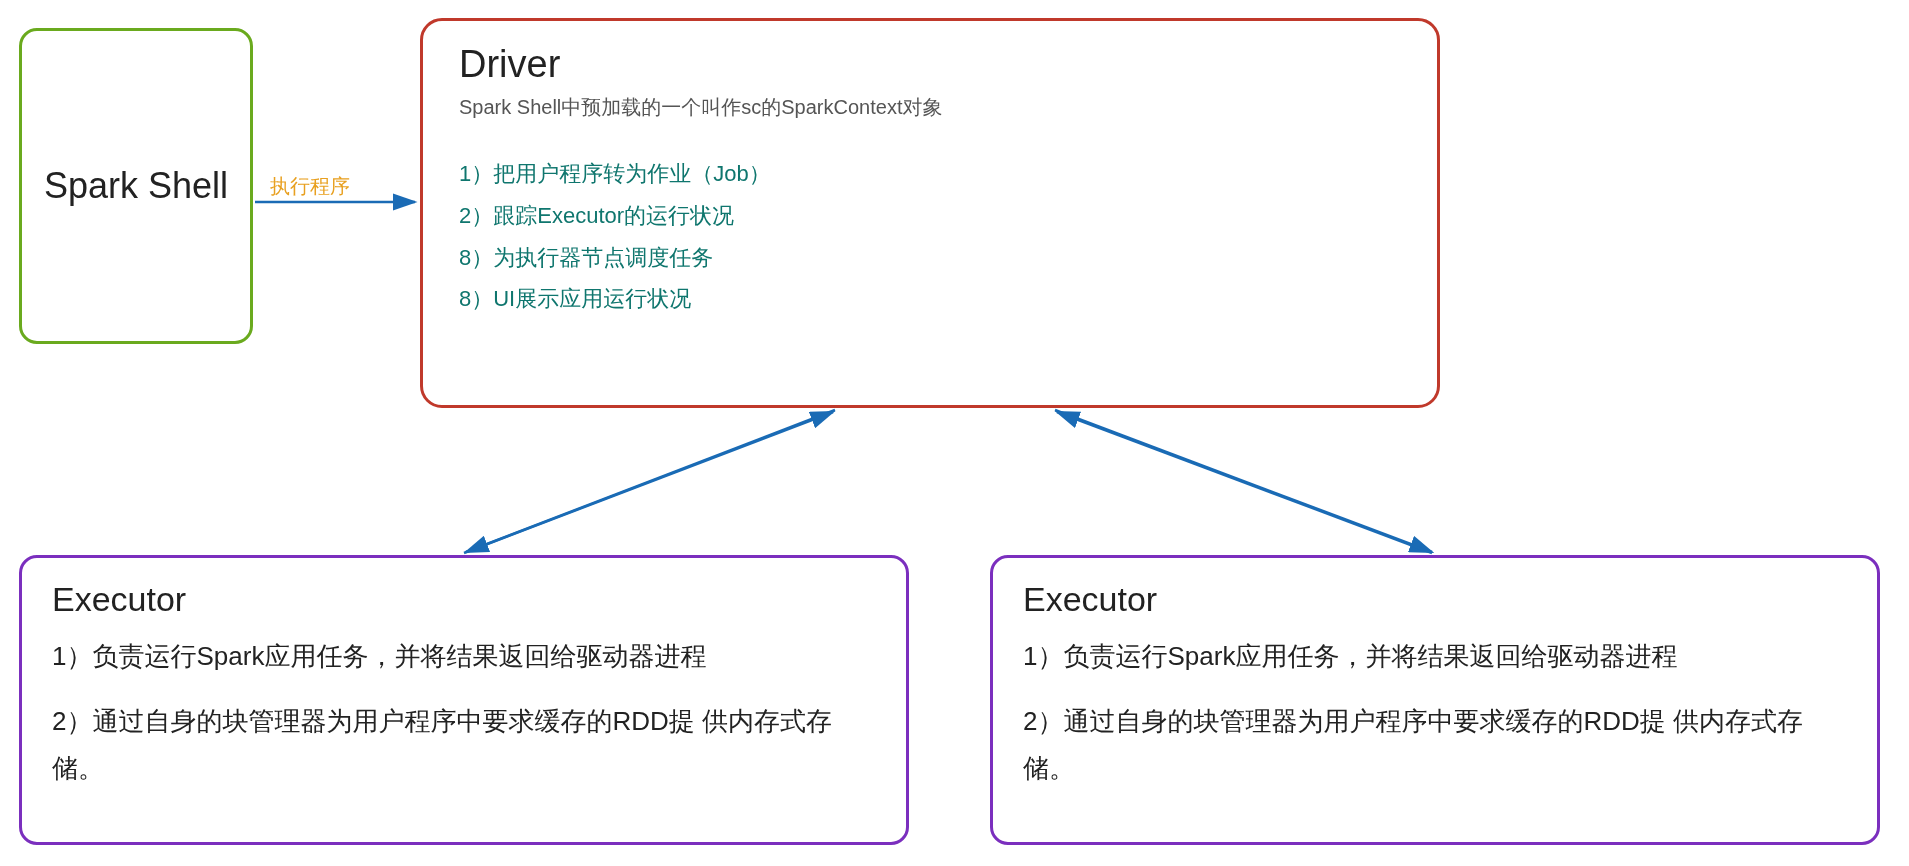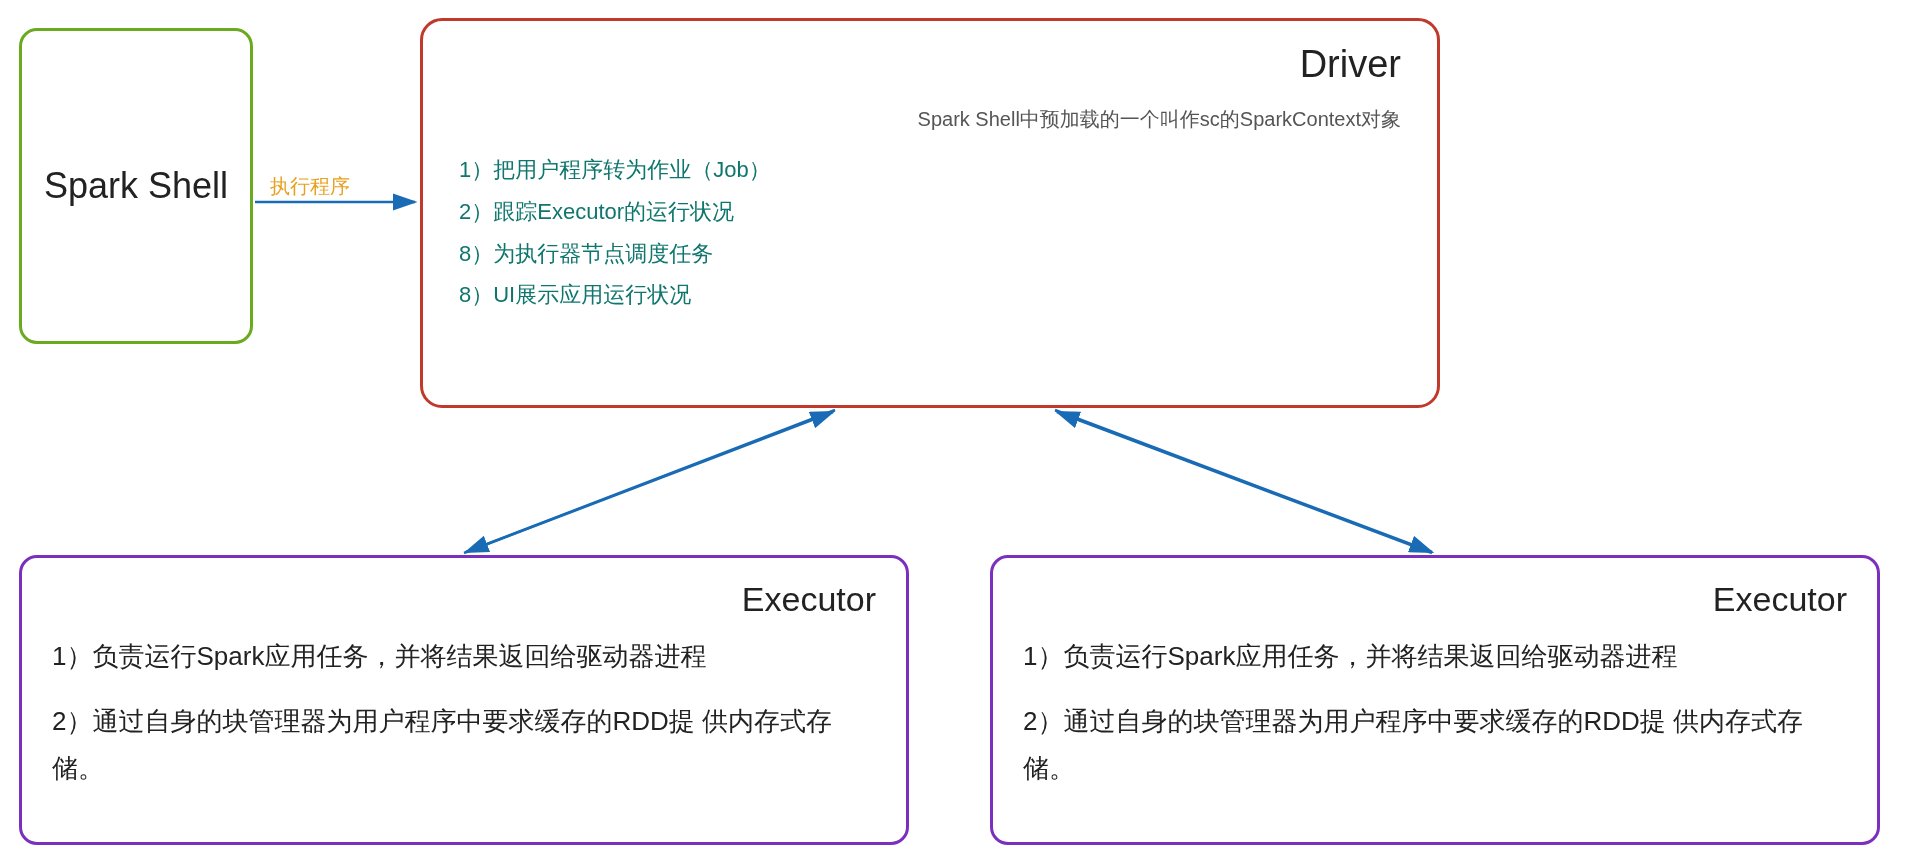--- a/index.html
+++ b/index.html
@@ -49,28 +49,28 @@
       height: 390px;
       border: 3px solid #c0392b;
       border-radius: 22px;
       background: #fff;
       padding: 22px 36px 22px 36px;
     }
     .driver-title {
       font-size: 38px;
       font-weight: 500;
       color: #222;
-      text-align: right;
-      margin-bottom: 20px;
+      text-align: left;
+      margin-bottom: 8px;
     }
     .driver-subtitle {
       font-size: 20px;
       color: #555;
-      text-align: right;
-      margin-bottom: 16px;
+      text-align: left;
+      margin-bottom: 32px;
     }
     .driver-item {
       font-size: 22px;
       color: #0f766e;
       line-height: 1.9;
     }
 
     
     .executor-box-left {
       position: absolute;
@@ -91,21 +91,21 @@
       height: 290px;
       border: 3px solid #7b2fbe;
       border-radius: 18px;
       background: #fff;
       padding: 22px 30px 22px 30px;
     }
     .executor-title {
       font-size: 34px;
       font-weight: 500;
       color: #222;
-      text-align: right;
+      text-align: left;
       margin-bottom: 14px;
     }
     .executor-item {
       font-size: 26px;
       color: #222;
       line-height: 1.8;
     }
 
     
     .arrows-svg {

